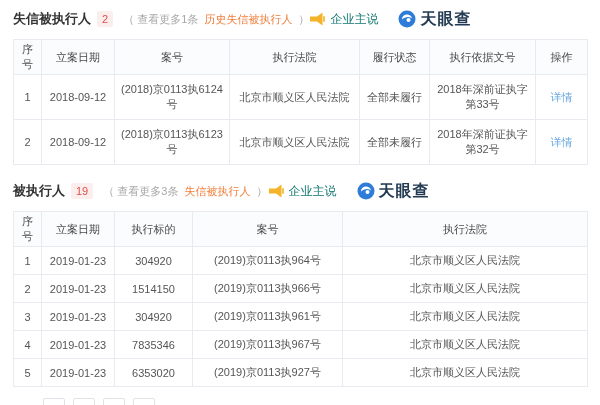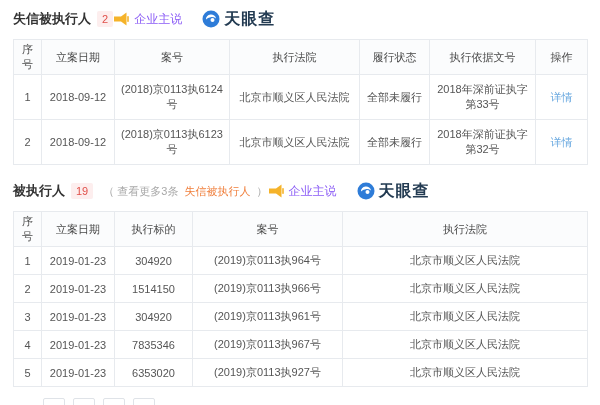--- a/index.html
+++ b/index.html
@@ -26,21 +26,21 @@
     color: #e0504a;
     background: #fdeeee;
     border-radius: 2px;
     line-height: 14px;
   }
   .more-wrap { margin-left: 10px; font-size: 11px; color: #a8a8a8; }
   .more-link { color: #f07f3c; text-decoration: none; cursor: pointer; margin: 0 3px; }
   .sh-right { display: flex; align-items: center; }
   .biz-btn {
     display: flex; align-items: center;
-    font-size: 12px; color: #8b5cf6;
+    font-size: 12px; color: #0f766e;
     cursor: pointer;
     margin-right: 20px;
   }
   .biz-btn svg { margin-right: 5px; }
   .logo-wrap { display: flex; align-items: center; }
   .logo-text {
     font-size: 16px; font-weight: bold; color: #233b52;
     margin-left: 4px; letter-spacing: 1px;
   }
   table {
@@ -87,20 +87,25 @@
   .page-next { color: #8a97a5; }
 </style>
 </head>
 <body>
 
 <div class="section">
   <div class="section-header">
     <div class="sh-left">
       <span class="sec-title">失信被执行人</span>
       <span class="badge">2</span>
+      <span class="more-wrap">
+        <span>（ 查看更多1条</span>
+        <a class="more-link">历史失信被执行人</a>
+        <span>）</span>
+      </span>
     </div>
     <div class="sh-right">
       <span class="biz-btn">
         <svg width="16" height="14" viewBox="0 0 16 14">
             <path d="M1 4.5 L8 4.5 L13.5 0.5 L13.5 13.5 L8 9.5 L1 9.5 Z" fill="#f5b32a"></path>
             <rect x="14.2" y="4" width="1.6" height="6" rx="0.8" fill="#f5b32a"></rect>
           </svg>
         <span>企业主说</span>
       </span>
       <span class="logo-wrap">

